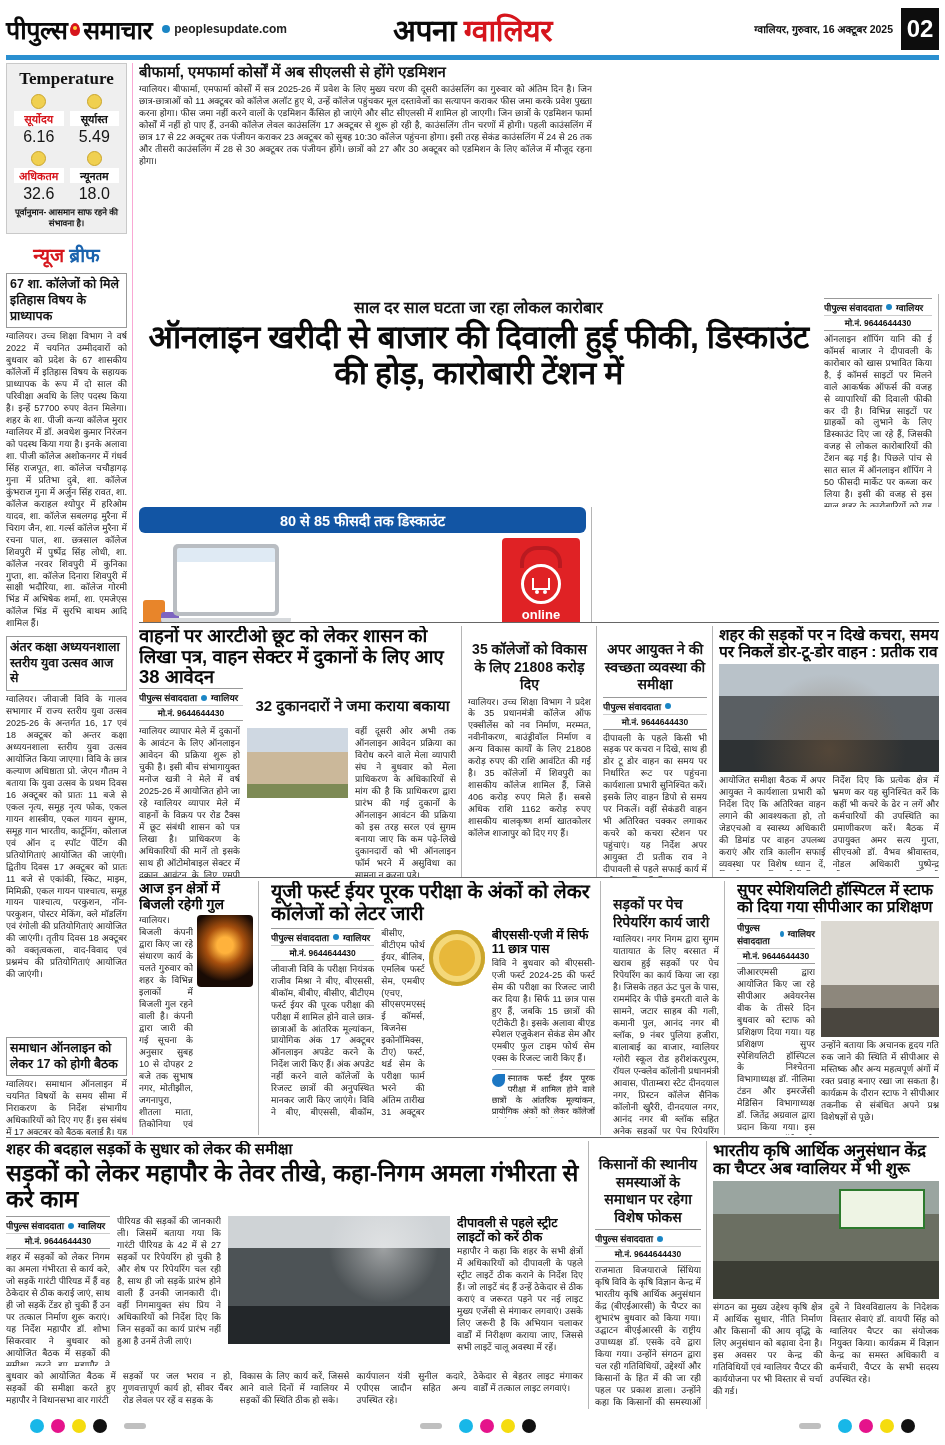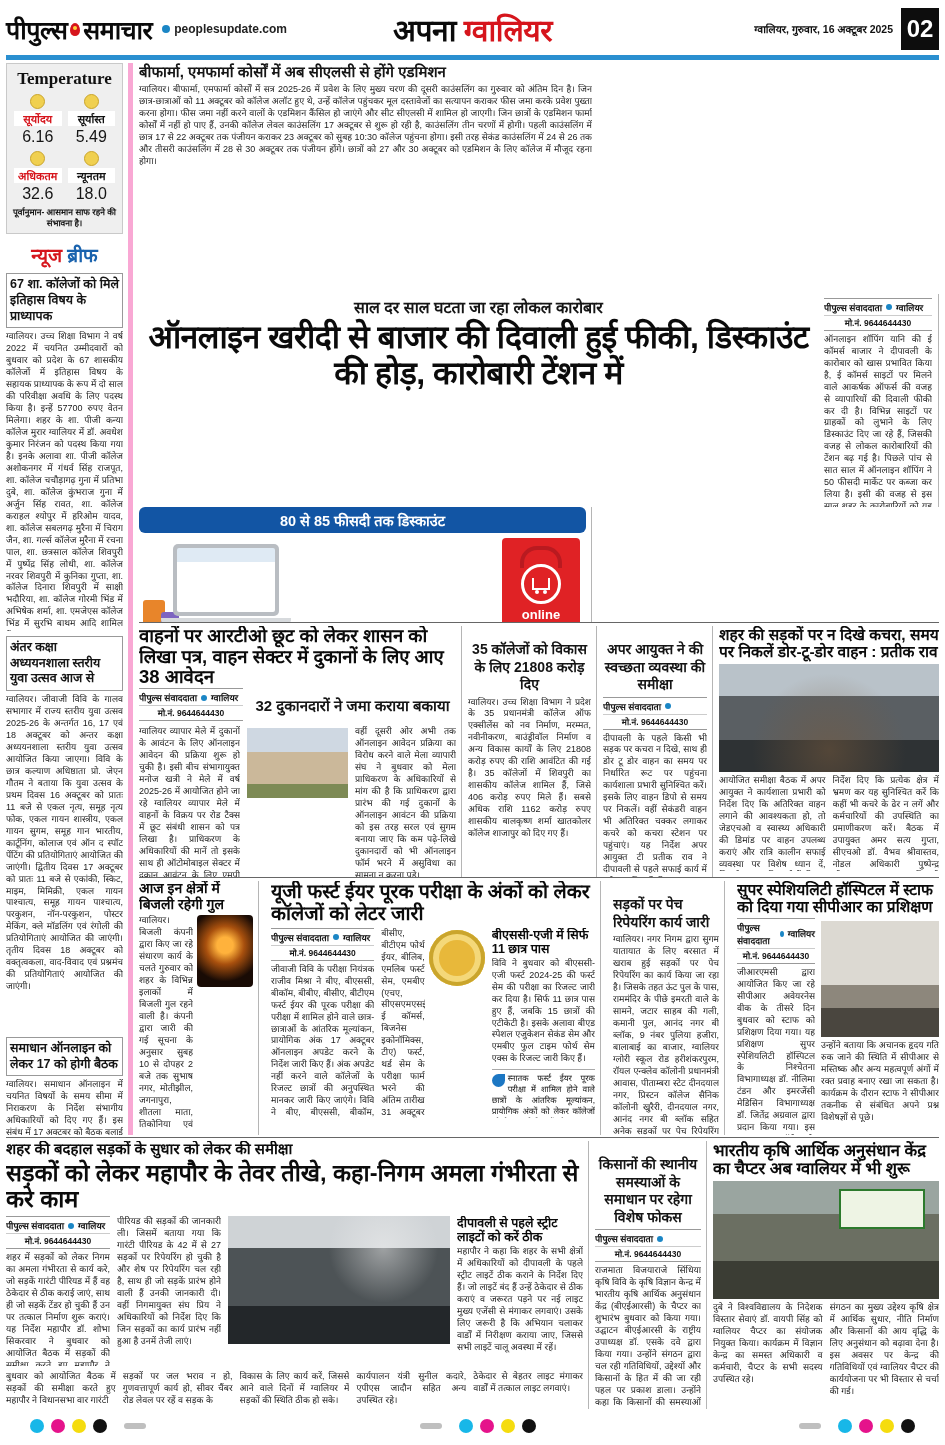--- a/index.html
+++ b/index.html
@@ -14,21 +14,21 @@
   .logo-pin:after { content:""; position:absolute; left:3px; top:3px; width:4px; height:4px; background:#ffd23a; border-radius:50%; }
   .site { display:flex; align-items:center; gap:4px; font-size:12px; font-weight:bold; color:#222; margin-left:10px; }
   .site-dot { width:8px; height:8px; border-radius:50%; background:#1b86c5; display:inline-block; }
   .edition { position:absolute; left:0; right:0; text-align:center; font-size:30px; font-weight:bold; letter-spacing:-.5px; pointer-events:none; }
   .edition .blk { color:#0a0a0a; } .edition .red { color:#d6151c; }
   .dateline { margin-left:auto; font-size:10.5px; font-weight:bold; color:#111; padding-right:8px; }
   .pagenum { width:38px; height:42px; background:#0d0d0d; color:#fff; font-size:24px; font-weight:bold; display:flex; align-items:center; justify-content:center; }
   .blue-rule { height:5px; background:#2a8fd0; margin-top:3px; }
   
   .content { display:grid; grid-template-columns:127px 800px; column-gap:6px; height:1072px; margin-top:3px; }
-  .sidebar { border-right:5px solid #f9a8d4; padding-right:5px; overflow:hidden; }
+  .sidebar { border-right:1px solid #f9a8d4; padding-right:5px; overflow:hidden; }
   .main { display:flex; flex-direction:column; }
   .bandA { height:559px; display:grid; grid-template-columns:453px 220px 1fr; column-gap:6px; }
   .bandB { height:255px; border-top:1.5px solid #666; display:grid; grid-template-columns:323px 129px 110px 1fr; column-gap:6px; padding-top:3px; }
   .bandC { height:258px; border-top:1.5px solid #666; display:grid; grid-template-columns:120px 330px 112px 1fr; column-gap:12px; padding-top:3px; }
   .bandD { height:272px; border-top:1.5px solid #666; display:grid; grid-template-columns:583px 112px 1fr; column-gap:6px; padding-top:3px; margin-top:2px; }
   .vr { border-right:1px solid #b5b5b5; padding-right:5px; }
   .col { overflow:hidden; }
   
   .hl { font-weight:bold; color:#0b0b0b; line-height:1.12; }
   .body-txt { font-size:9px; line-height:1.33; text-align:justify; color:#1c1c1c; overflow:hidden; }
@@ -384,22 +384,22 @@
       </div>
       <div class="phone">मो.नं. 9644644430</div>
       <div class="body-txt" style="height:186px">राजमाता विजयाराजे सिंधिया कृषि विवि के कृषि विज्ञान केन्द्र में भारतीय कृषि आर्थिक अनुसंधान केंद्र (बीएईआरसी) के चैप्टर का शुभारंभ बुधवार को किया गया। उद्घाटन बीएईआरसी के राष्ट्रीय उपाध्यक्ष डॉ. एसके दवे द्वारा किया गया। उन्होंने संगठन द्वारा चल रही गतिविधियों, उद्देश्यों और किसानों के हित में की जा रही पहल पर प्रकाश डाला। उन्होंने कहा कि किसानों की समस्याओं का समाधान वैज्ञानिक और आर्थिक दृष्टि से प्रभावी ढंग से किया जा सके। इस अवसर पर डॉ.</div>
     </div>
     <div class="col">
       <div class="hl" style="font-size:16.5px">भारतीय कृषि आर्थिक अनुसंधान केंद्र का चैप्टर अब ग्वालियर में भी शुरू</div>
       <div class="agri-photo ph">
         <div class="agri-banner"></div>
       </div>
       <div style="display:grid;grid-template-columns:1fr 1fr;column-gap:7px">
+        <div class="body-txt" style="height:92px">संगठन का मुख्य उद्देश्य कृषि क्षेत्र में आर्थिक सुधार, नीति निर्माण और किसानों की आय वृद्धि के लिए अनुसंधान को बढ़ावा देना है। इस अवसर पर केन्द्र की गतिविधियों एवं ग्वालियर चैप्टर की कार्ययोजना पर भी विस्तार से चर्चा की गई।</div>
         <div class="body-txt" style="height:92px">दुबे ने विश्वविद्यालय के निदेशक विस्तार सेवाएं डॉ. वायपी सिंह को ग्वालियर चैप्टर का संयोजक नियुक्त किया। कार्यक्रम में विज्ञान केन्द्र का समस्त अधिकारी व कर्मचारी, चैप्टर के सभी सदस्य उपस्थित रहे।</div>
-        <div class="body-txt" style="height:92px">संगठन का मुख्य उद्देश्य कृषि क्षेत्र में आर्थिक सुधार, नीति निर्माण और किसानों की आय वृद्धि के लिए अनुसंधान को बढ़ावा देना है। इस अवसर पर केन्द्र की गतिविधियों एवं ग्वालियर चैप्टर की कार्ययोजना पर भी विस्तार से चर्चा की गई।</div>
       </div>
     </div>
   </section>
 
   <div class="footer">
     <div class="reg-group">
       <span class="reg-dot c-cyan"></span>
       <span class="reg-dot c-mag"></span>
       <span class="reg-dot c-yel"></span>
       <span class="reg-dot c-blk"></span>

